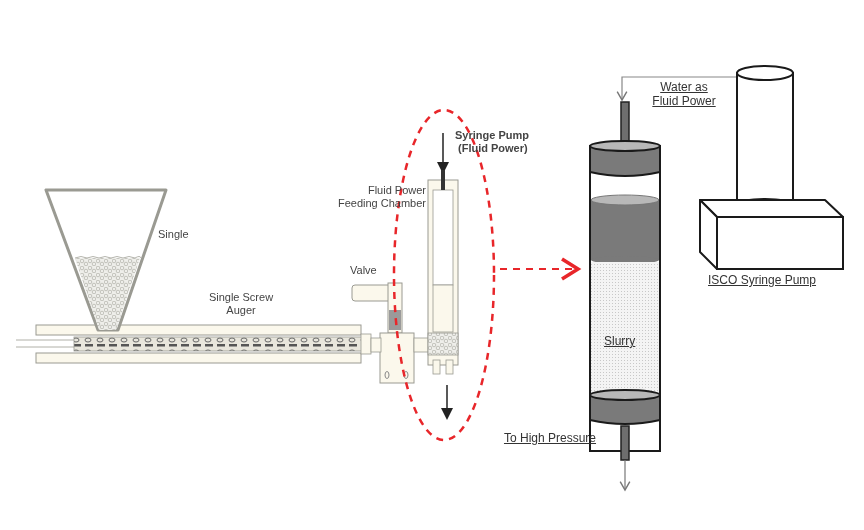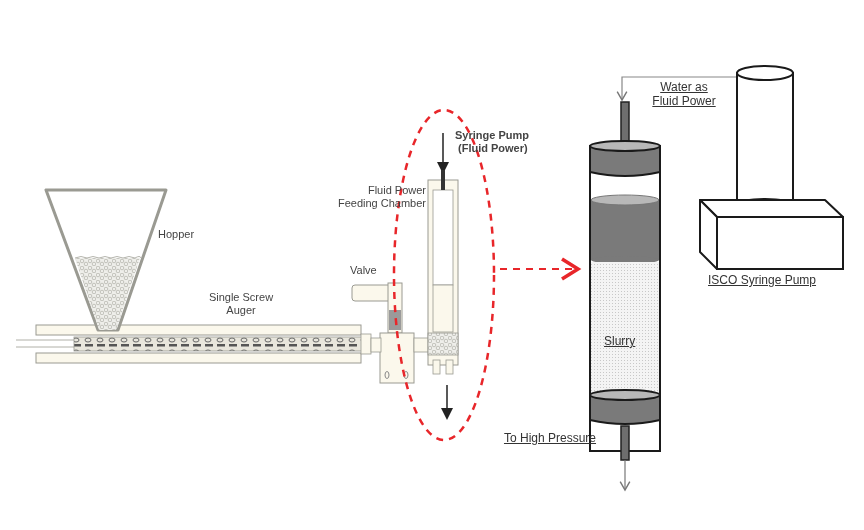--- a/index.html
+++ b/index.html
@@ -108,21 +108,21 @@
   <g>
     <rect x="737" y="73" width="56" height="132" fill="#ffffff" stroke="#1a1a1a" stroke-width="2"></rect>
     <ellipse cx="765" cy="73" rx="28" ry="7" fill="#ffffff" stroke="#1a1a1a" stroke-width="2"></ellipse>
     <ellipse cx="765" cy="205" rx="28" ry="6" fill="#ffffff" stroke="#1a1a1a" stroke-width="2"></ellipse>
     <polygon points="700,200 825,200 843,217 717,217" fill="#ffffff" stroke="#1a1a1a" stroke-width="2" stroke-linejoin="round"></polygon>
     <rect x="717" y="217" width="126" height="52" fill="#ffffff" stroke="#1a1a1a" stroke-width="2"></rect>
     <polygon points="700,200 717,217 717,269 700,252" fill="#ffffff" stroke="#1a1a1a" stroke-width="2" stroke-linejoin="round"></polygon>
   </g>
 </svg>
 
-<div class="lbl sm" style="left:158px;top:228px;">Hopper</div>
+<div class="lbl sm" style="left:158px;top:228px;">Single</div>
 <div class="lbl sm center" style="left:201px;top:291px;width:80px;">
   <div>Single Screw</div>
   <div>Auger</div>
 </div>
 <div class="lbl sm" style="left:350px;top:264px;">Valve</div>
 <div class="lbl sm" style="left:330px;top:184px;width:96px;text-align:right;">
   <div>Fluid Power</div>
   <div>Feeding Chamber</div>
 </div>
 <div class="lbl sm" style="left:455px;top:129px;font-weight:bold;">

